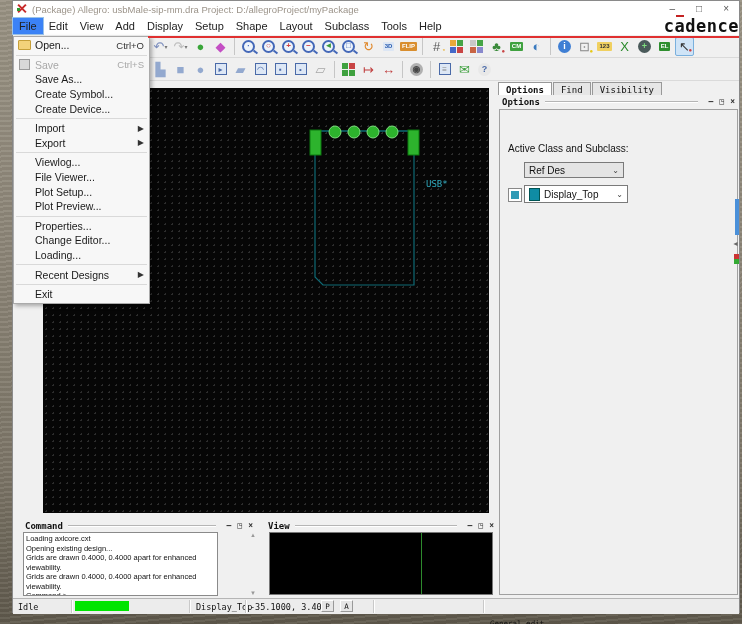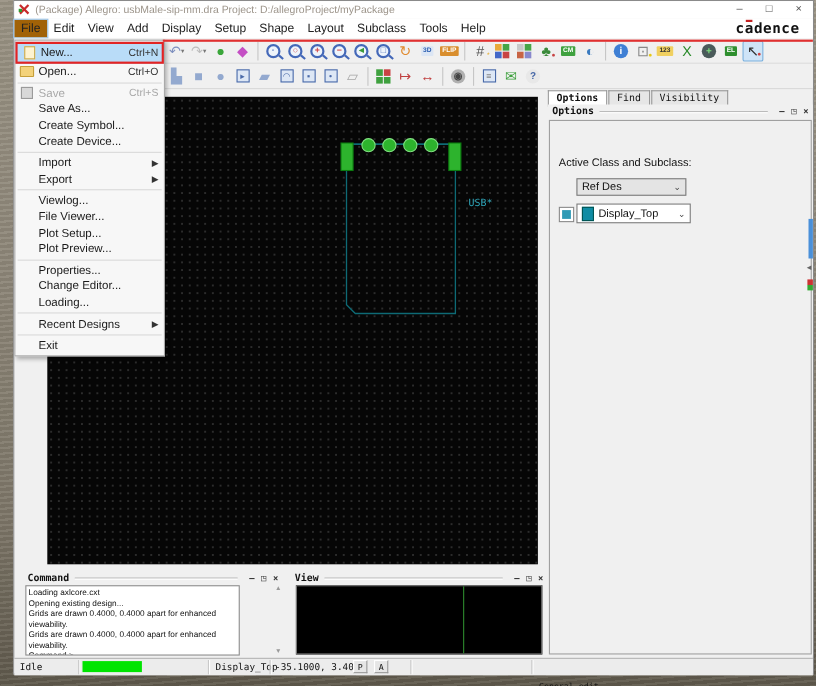--- a/index.html
+++ b/index.html
@@ -15,22 +15,22 @@
   .appicon{position:relative;width:10px;height:10px;margin-right:5px;}
   .appicon .x1,.appicon .x2{position:absolute;left:4px;top:-1px;width:2px;height:11px;background:#c82a2a;}
   .appicon .x1{transform:rotate(45deg);} .appicon .x2{transform:rotate(-45deg);}
   .appicon .gdot{position:absolute;left:0;top:4px;width:3px;height:3px;background:#2f9a2f;}
   .title-text{font-size:9.5px;color:#9c948a;white-space:nowrap;}
   .winbtns{margin-left:auto;display:flex;gap:21px;color:#555;font-size:10px;padding-right:6px;}
   .winbtns span{cursor:default;line-height:14px;}
   
   .menubar{position:absolute;left:0;top:16px;right:0;height:18px;background:#fff;display:flex;align-items:center;font-size:11px;color:#222;}
   .mb-item{padding:2px 6px;margin:0 0;}
-  .mb-item.active{background:#a16207;outline:1px solid #9ac3e8;}
-  .brand{margin-left:auto;padding-right:12px;font-weight:bold;font-size:13px;letter-spacing:.5px;color:#111;font-family:"DejaVu Sans Mono",monospace;}
+  .mb-item.active{background:#3b82f6;outline:1px solid #9ac3e8;}
+  .brand{margin-left:auto;padding-right:0;font-weight:bold;font-size:17px;letter-spacing:.5px;color:#111;font-family:"DejaVu Sans Mono",monospace;}
   .brand .acc{position:relative;}
   .brand .acc::before{content:"";position:absolute;left:1px;right:1px;top:-1px;height:2px;background:#c42222;}
   
   .toolbar{position:absolute;left:0;right:0;height:23px;background:#f0f0f0;border-bottom:1px solid #dadada;
     display:flex;align-items:center;gap:1px;padding-left:138px;box-sizing:border-box;}
   #toolbar1{top:34px;} #toolbar2{top:57px;}
   .ticon{width:19px;height:19px;display:inline-flex;align-items:center;justify-content:center;position:relative;border-radius:2px;flex:none;}
   .ticon.sel{background:#cfe4f7;border:1px solid #7ab0dd;box-sizing:border-box;}
   .ticon .g{font-size:13px;line-height:1;}
   .ticon .caret{font-size:6px;color:#777;margin-left:0px;}
@@ -329,27 +329,20 @@
         <rect x="365" y="42" width="11" height="25" fill="#2db32d" stroke="#0c7a10"></rect>
         <circle cx="292" cy="44" r="6" fill="#2db32d" stroke="#7fe07f"></circle>
         <circle cx="311" cy="44" r="6" fill="#2db32d" stroke="#7fe07f"></circle>
         <circle cx="330" cy="44" r="6" fill="#2db32d" stroke="#7fe07f"></circle>
         <circle cx="349" cy="44" r="6" fill="#2db32d" stroke="#7fe07f"></circle>
         <text id="refdesText" x="383" y="99" fill="#2fa9bd" font-size="9" font-family="DejaVu Sans Mono, monospace">USB*</text>
       </svg>
     </div>
 
     <div class="filemenu" id="fileMenu">
-        <div class="mi hl">
-          <span class="ic">
-            <i class="ic-doc"></i>
-          </span>
-          <span class="lbl">New...</span>
-          <span class="sc">Ctrl+N</span>
-        </div>
         <div class="mi">
           <span class="ic">
             <i class="ic-folder"></i>
           </span>
           <span class="lbl">Open...</span>
           <span class="sc">Ctrl+O</span>
         </div>
         <div class="msep"></div>
         <div class="mi dis">
           <span class="ic">

